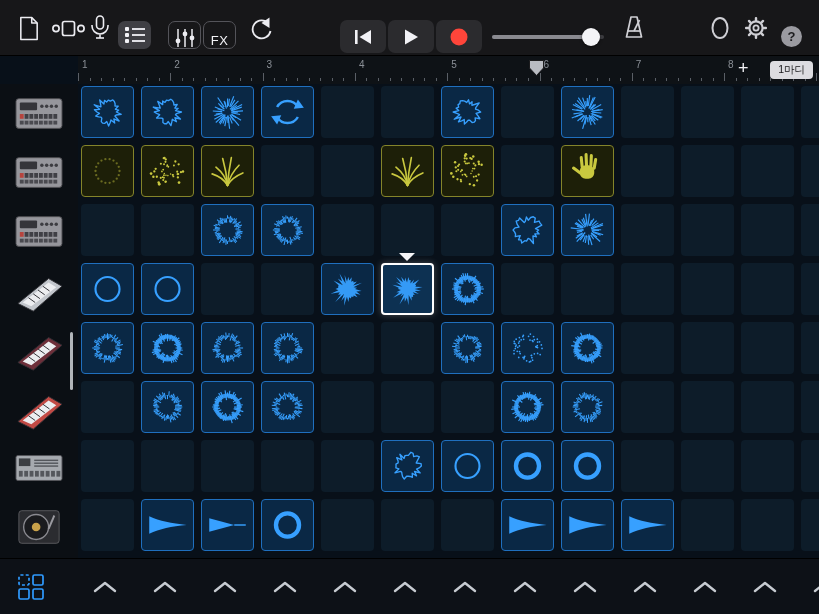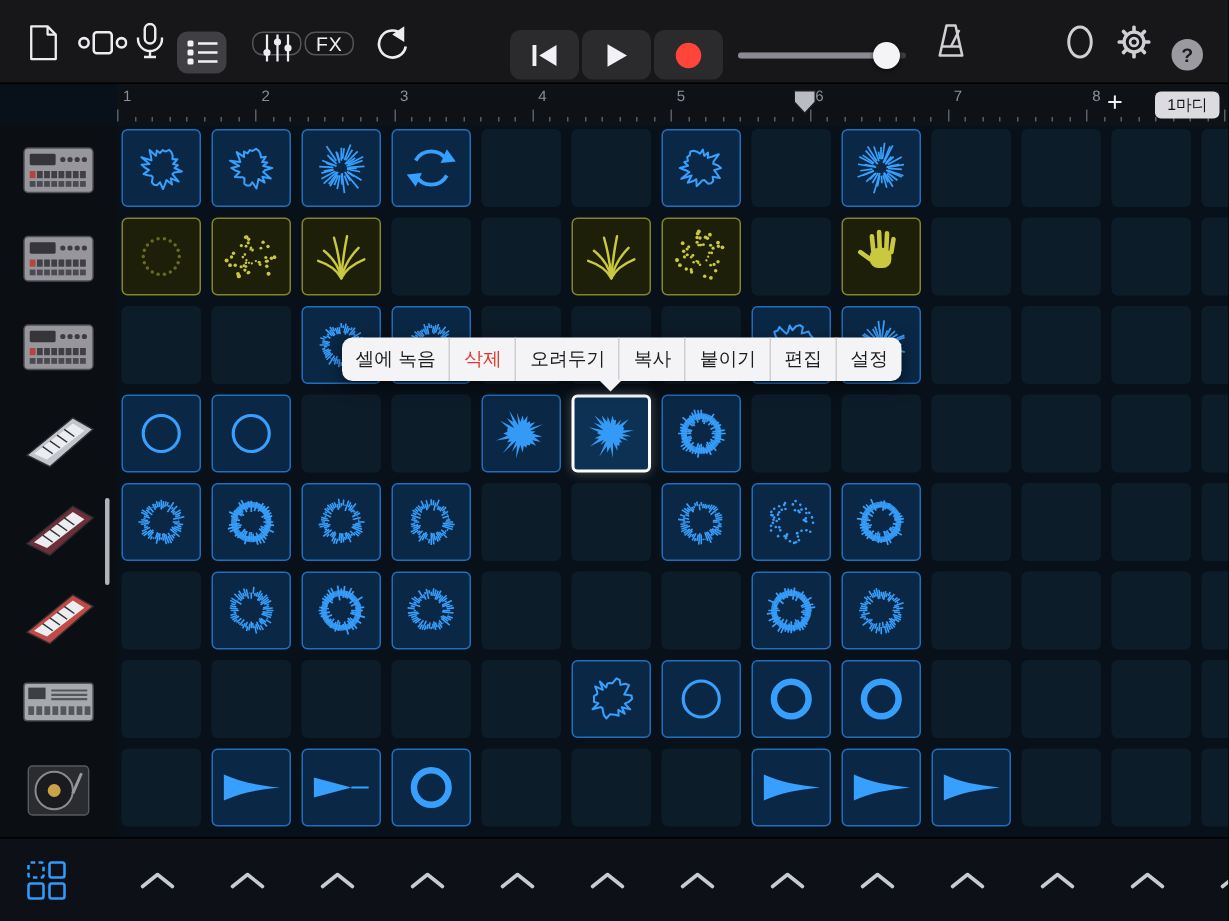--- a/index.html
+++ b/index.html
@@ -3,22 +3,22 @@
 <meta charset="utf-8">
 <style>
   *{margin:0;padding:0;box-sizing:border-box}
   html,body{width:819px;height:614px;background:#000;overflow:hidden;
     font-family:"Liberation Sans","DejaVu Sans",sans-serif}
   .app{position:relative;width:819px;height:614px;background:#081019;overflow:hidden}
 
   
   .toolbar{position:absolute;left:0;top:0;width:819px;height:56px;background:#171719;border-bottom:1px solid #000}
   .it{position:absolute;top:0;height:56px;display:flex;align-items:center;justify-content:center;cursor:pointer}
-  .obtn{position:absolute;top:21px;height:16px;border:1.5px solid #54545a;border-radius:7px;
-        display:flex;align-items:flex-start;justify-content:center;color:#ececf1;cursor:pointer}
+  .obtn{position:absolute;top:21px;height:28px;border:1.5px solid #54545a;border-radius:7px;
+        display:flex;align-items:flex-end;justify-content:center;color:#ececf1;cursor:pointer}
   .bgbtn{position:absolute;top:21px;height:28px;background:#3f3f44;border-radius:7px;
         display:flex;align-items:center;justify-content:center;cursor:pointer}
   .fx-label{font-size:13px;color:#f2f2f6;letter-spacing:.5px}
   .transport{position:absolute;left:340px;top:20px;display:flex;gap:2px}
   .tpb{width:46px;height:33px;background:#2b2b2e;border-radius:7px;display:flex;align-items:center;justify-content:center;cursor:pointer}
   .slider{position:absolute;left:492px;top:24px;width:118px;height:26px;cursor:pointer}
   .slider-track{position:absolute;left:0;top:11px;width:112px;height:3.5px;background:#3d3d41;border-radius:2px}
   .slider-fill{position:absolute;left:0;top:11px;height:3.5px;background:#8a8a90;border-radius:2px}
   .slider-knob{position:absolute;top:4px;width:18px;height:18px;border-radius:50%;background:#f4f4f6;box-shadow:0 1px 3px rgba(0,0,0,.6)}
   .help-btn{position:absolute;left:781px;top:26px;width:21px;height:21px;border-radius:50%;background:#9a9aa0;
@@ -1794,24 +1794,15 @@
           </svg></div>
         <div class="chev" style="left: 674px;"><svg width="26" height="14" viewBox="0 0 26 14">
             <polyline points="3,11 13,3 23,11" fill="none" stroke="#c6cbd1" stroke-width="2.4" stroke-linecap="round" stroke-linejoin="round"></polyline>
           </svg></div>
         <div class="chev" style="left: 734px;"><svg width="26" height="14" viewBox="0 0 26 14">
             <polyline points="3,11 13,3 23,11" fill="none" stroke="#c6cbd1" stroke-width="2.4" stroke-linecap="round" stroke-linejoin="round"></polyline>
           </svg></div>
       </div>
   </div>
 
-  <div class="context-menu" id="contextMenu">
-      <div class="cm-item">셀에 녹음</div>
-      <div class="cm-item destructive">삭제</div>
-      <div class="cm-item">오려두기</div>
-      <div class="cm-item">복사</div>
-      <div class="cm-item">붙이기</div>
-      <div class="cm-item">편집</div>
-      <div class="cm-item">설정</div>
-    </div>
   <div class="cm-arrow"></div>
 
 </div>
 
 </body></html>

